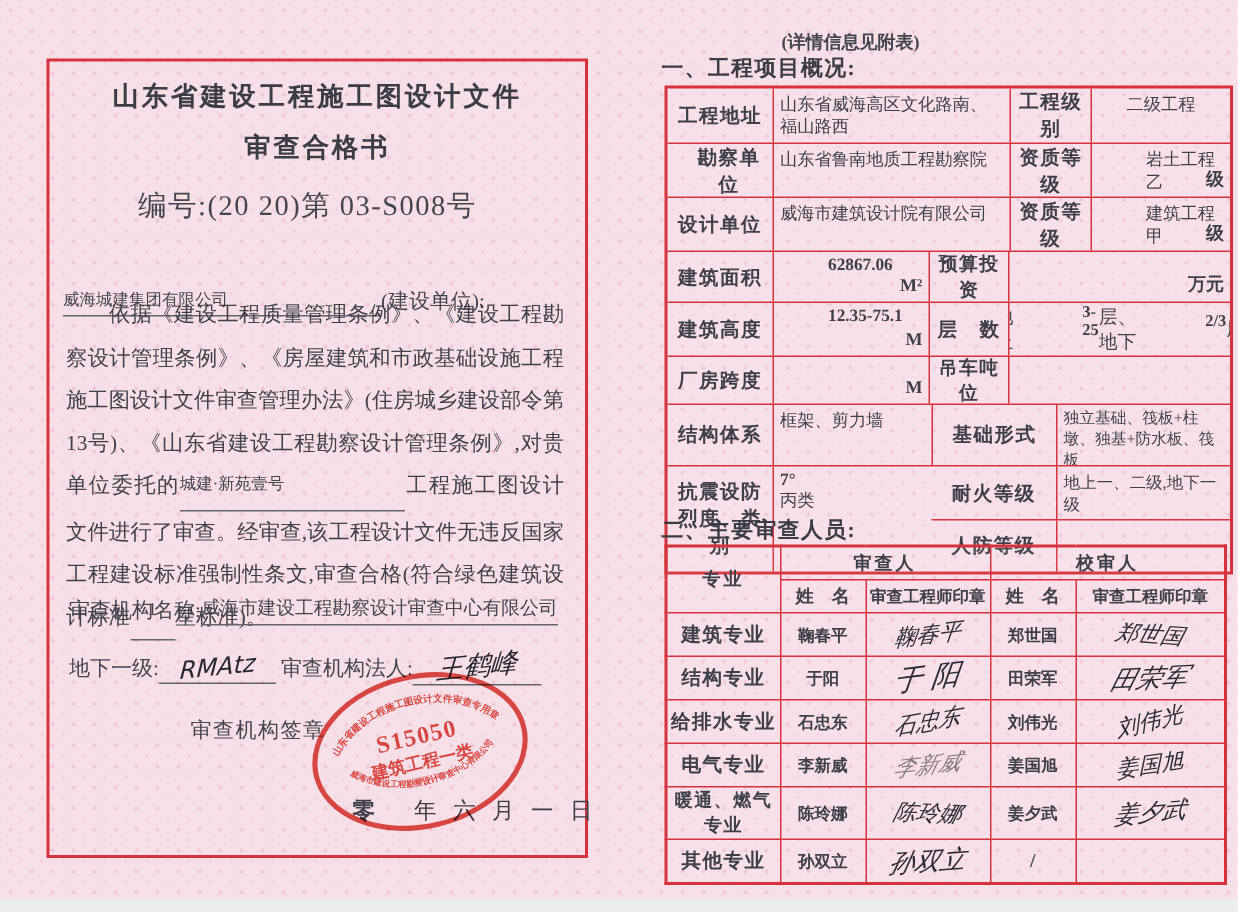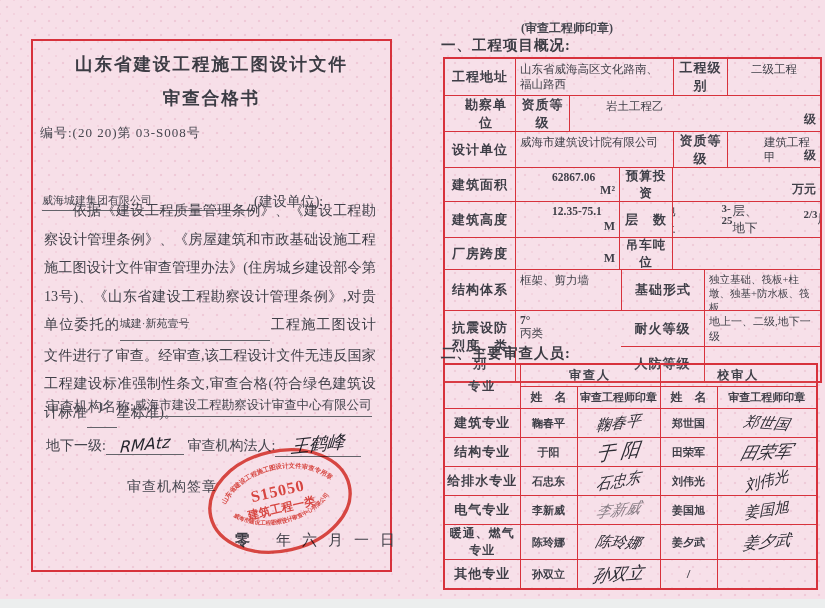--- a/index.html
+++ b/index.html
@@ -7,21 +7,21 @@
   #page{position:relative;width:825px;height:608px;overflow:hidden;
     background-color:#f7dfe8;
     background-image:
       radial-gradient(circle, #efc9d7 1.1px, rgba(0,0,0,0) 1.6px),
       radial-gradient(circle, #f3d2de 1px, rgba(0,0,0,0) 1.5px);
     background-size:14px 14px,14px 14px;background-position:0 0,7px 7px;}
   .abs{position:absolute;}
   
   #left-frame{left:31px;top:39px;width:357px;height:529px;border:2.5px solid #d7323c;}
   .title{width:361px;text-align:center;font-weight:bold;font-size:17.5px;letter-spacing:2px;color:#3c3c44;}
-  #serial{left:40px;top:124px;width:330px;text-align:left;font-size:13px;letter-spacing:1px;}
+  #serial{left:40px;top:124px;width:330px;text-align:center;font-size:19px;letter-spacing:1px;}
   .fill-ul{display:inline-block;border-bottom:1px solid #63636a;text-align:left;vertical-align:baseline;}
   .fill-ul .raised{position:relative;top:-2px;font-size:11px;white-space:nowrap;}
   #unit-line{left:42px;top:170px;width:330px;font-size:14px;}
   #body-par{left:44px;top:196px;width:332px;font-size:14.2px;line-height:28.5px;text-align:justify;color:#404049;}
   #body-par .indent{display:inline-block;width:2em;}
   .fill-short{display:inline-block;width:30px;border-bottom:1px solid #63636a;text-align:center;}
   .fill-short .raised{position:relative;top:-6px;font-size:12px;}
   #org-line{left:46px;top:398px;width:330px;font-size:14px;white-space:nowrap;}
   #tech-line{left:46px;top:432px;width:335px;font-size:14px;white-space:nowrap;}
   .sign{font-family:"DejaVu Sans",sans-serif;font-style:italic;display:inline-block;
@@ -114,34 +114,35 @@
       </text>
       <text x="75" y="48" text-anchor="middle" font-size="16" font-weight="bold" fill="#da382e" letter-spacing="1" id="stamp-code">S15050</text>
       <text x="75" y="64" text-anchor="middle" font-size="11.5" font-weight="bold" fill="#da382e" id="stamp-class">建筑工程一类</text>
       <text x="75" y="73" text-anchor="middle" font-size="5" fill="#da382e" id="stamp-digits">2020061220</text>
       <text font-size="5.6" fill="#da382e" font-weight="bold">
         <textPath href="#arcB" startOffset="50%" text-anchor="middle" id="stamp-arc-bottom">威海市建设工程勘察设计审查中心有限公司</textPath>
       </text>
     </svg>
   </div>
 
-  <div id="note" class="abs">(审查工程师印章)</div>
+  <div id="note" class="abs">(详情信息见附表)</div>
   <div id="s1" class="abs sect">一、工程项目概况:</div>
 
   <div id="t1" class="abs">
 
     <div class="t1row" style="height:36px;">
       <div class="t1c lab" style="width:70px;">工程地址</div>
       <div class="t1c val vtop" style="width:158px;">山东省威海高区文化路南、福山路西</div>
       <div class="t1c lab" style="width:54px;">工程级别</div>
       <div class="t1c val vtop" style="flex:1;justify-content:center;">二级工程</div>
     </div>
 
     <div class="t1row" style="height:35px;">
       <div class="t1c lab" style="width:70px;padding-left:16px;">勘察单位</div>
+      <div class="t1c val vtop" style="width:158px;">山东省鲁南地质工程勘察院</div>
       <div class="t1c lab" style="width:54px;">资质等级</div>
       <div class="t1c val vtop ucell" style="flex:1;">
         <span>岩土工程乙</span>
         <span class="u">级</span>
       </div>
     </div>
 
     <div class="t1row" style="height:35px;">
       <div class="t1c lab" style="width:70px;">设计单位</div>
       <div class="t1c val vtop" style="width:158px;">威海市建筑设计院有限公司</div>

